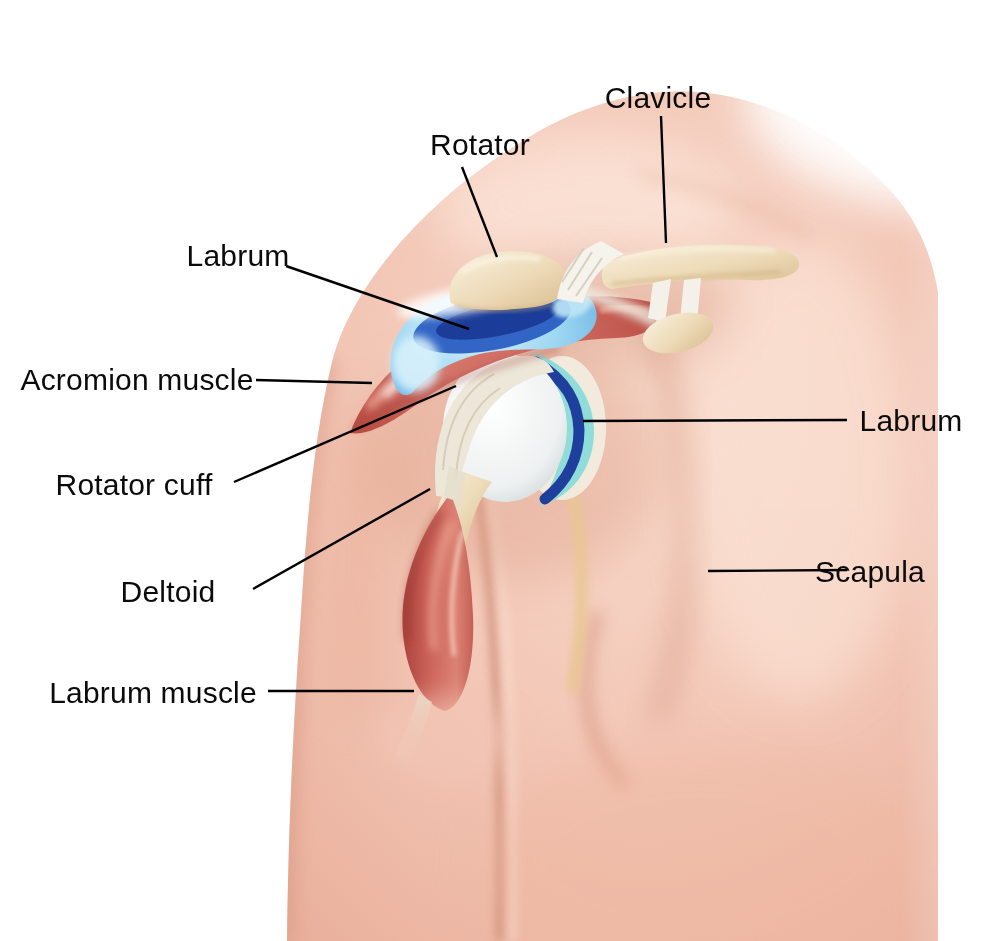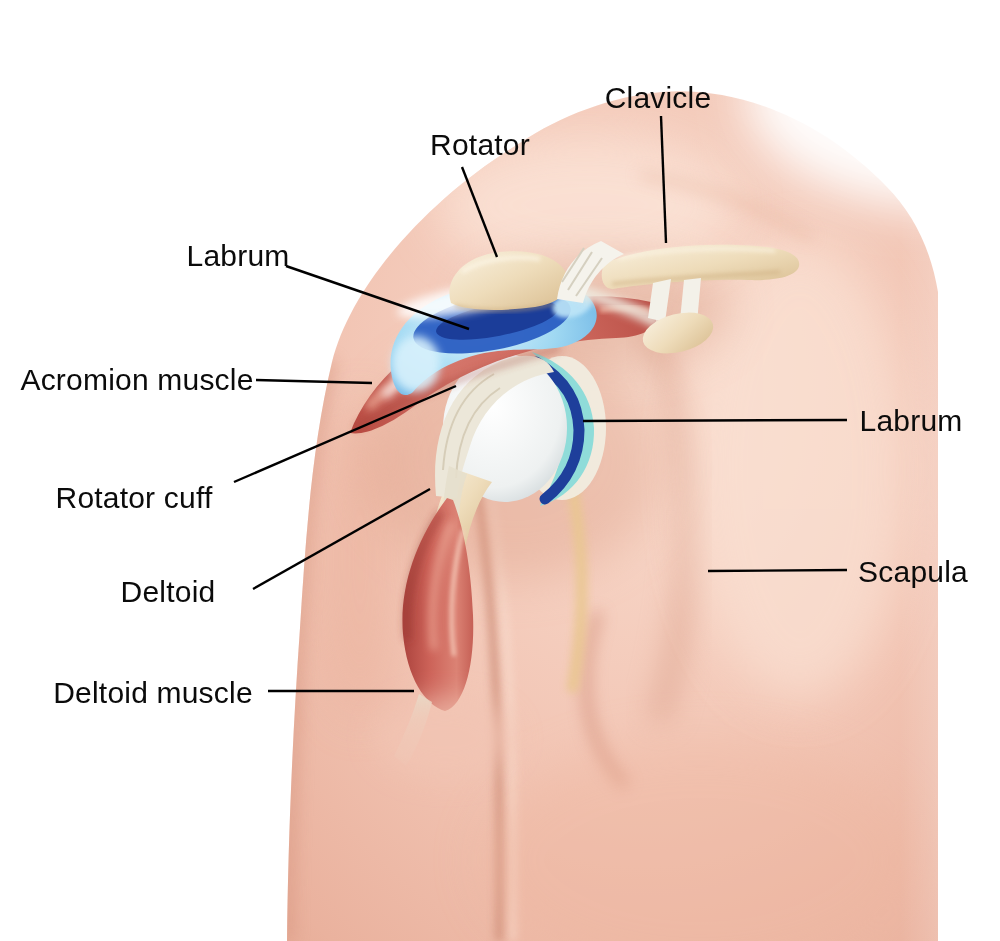--- a/index.html
+++ b/index.html
@@ -191,18 +191,18 @@
     <line x1="847" y1="570" x2="708" y2="571"></line>
     <line x1="268" y1="691" x2="414" y2="691"></line>
   </g>
 </svg>
 
   <div class="label" style="left:658px;top:97px">Clavicle</div>
   <div class="label" style="left:480px;top:144px">Rotator</div>
   <div class="label" style="left:238px;top:255px">Labrum</div>
   <div class="label" style="left:137px;top:379px">Acromion muscle</div>
   <div class="label" style="left:911px;top:420px">Labrum</div>
-  <div class="label" style="left:134px;top:497px">Rotator cuff</div>
+  <div class="label" style="left:134px;top:484px">Rotator cuff</div>
   <div class="label" style="left:168px;top:591px">Deltoid</div>
-  <div class="label" style="left:913px;top:571px">Scapula</div>
-  <div class="label" style="left:153px;top:692px">Deltoid muscle</div>
+  <div class="label" style="left:870px;top:571px">Scapula</div>
+  <div class="label" style="left:153px;top:692px">Labrum muscle</div>
 
 </div>
 
 </body></html>

